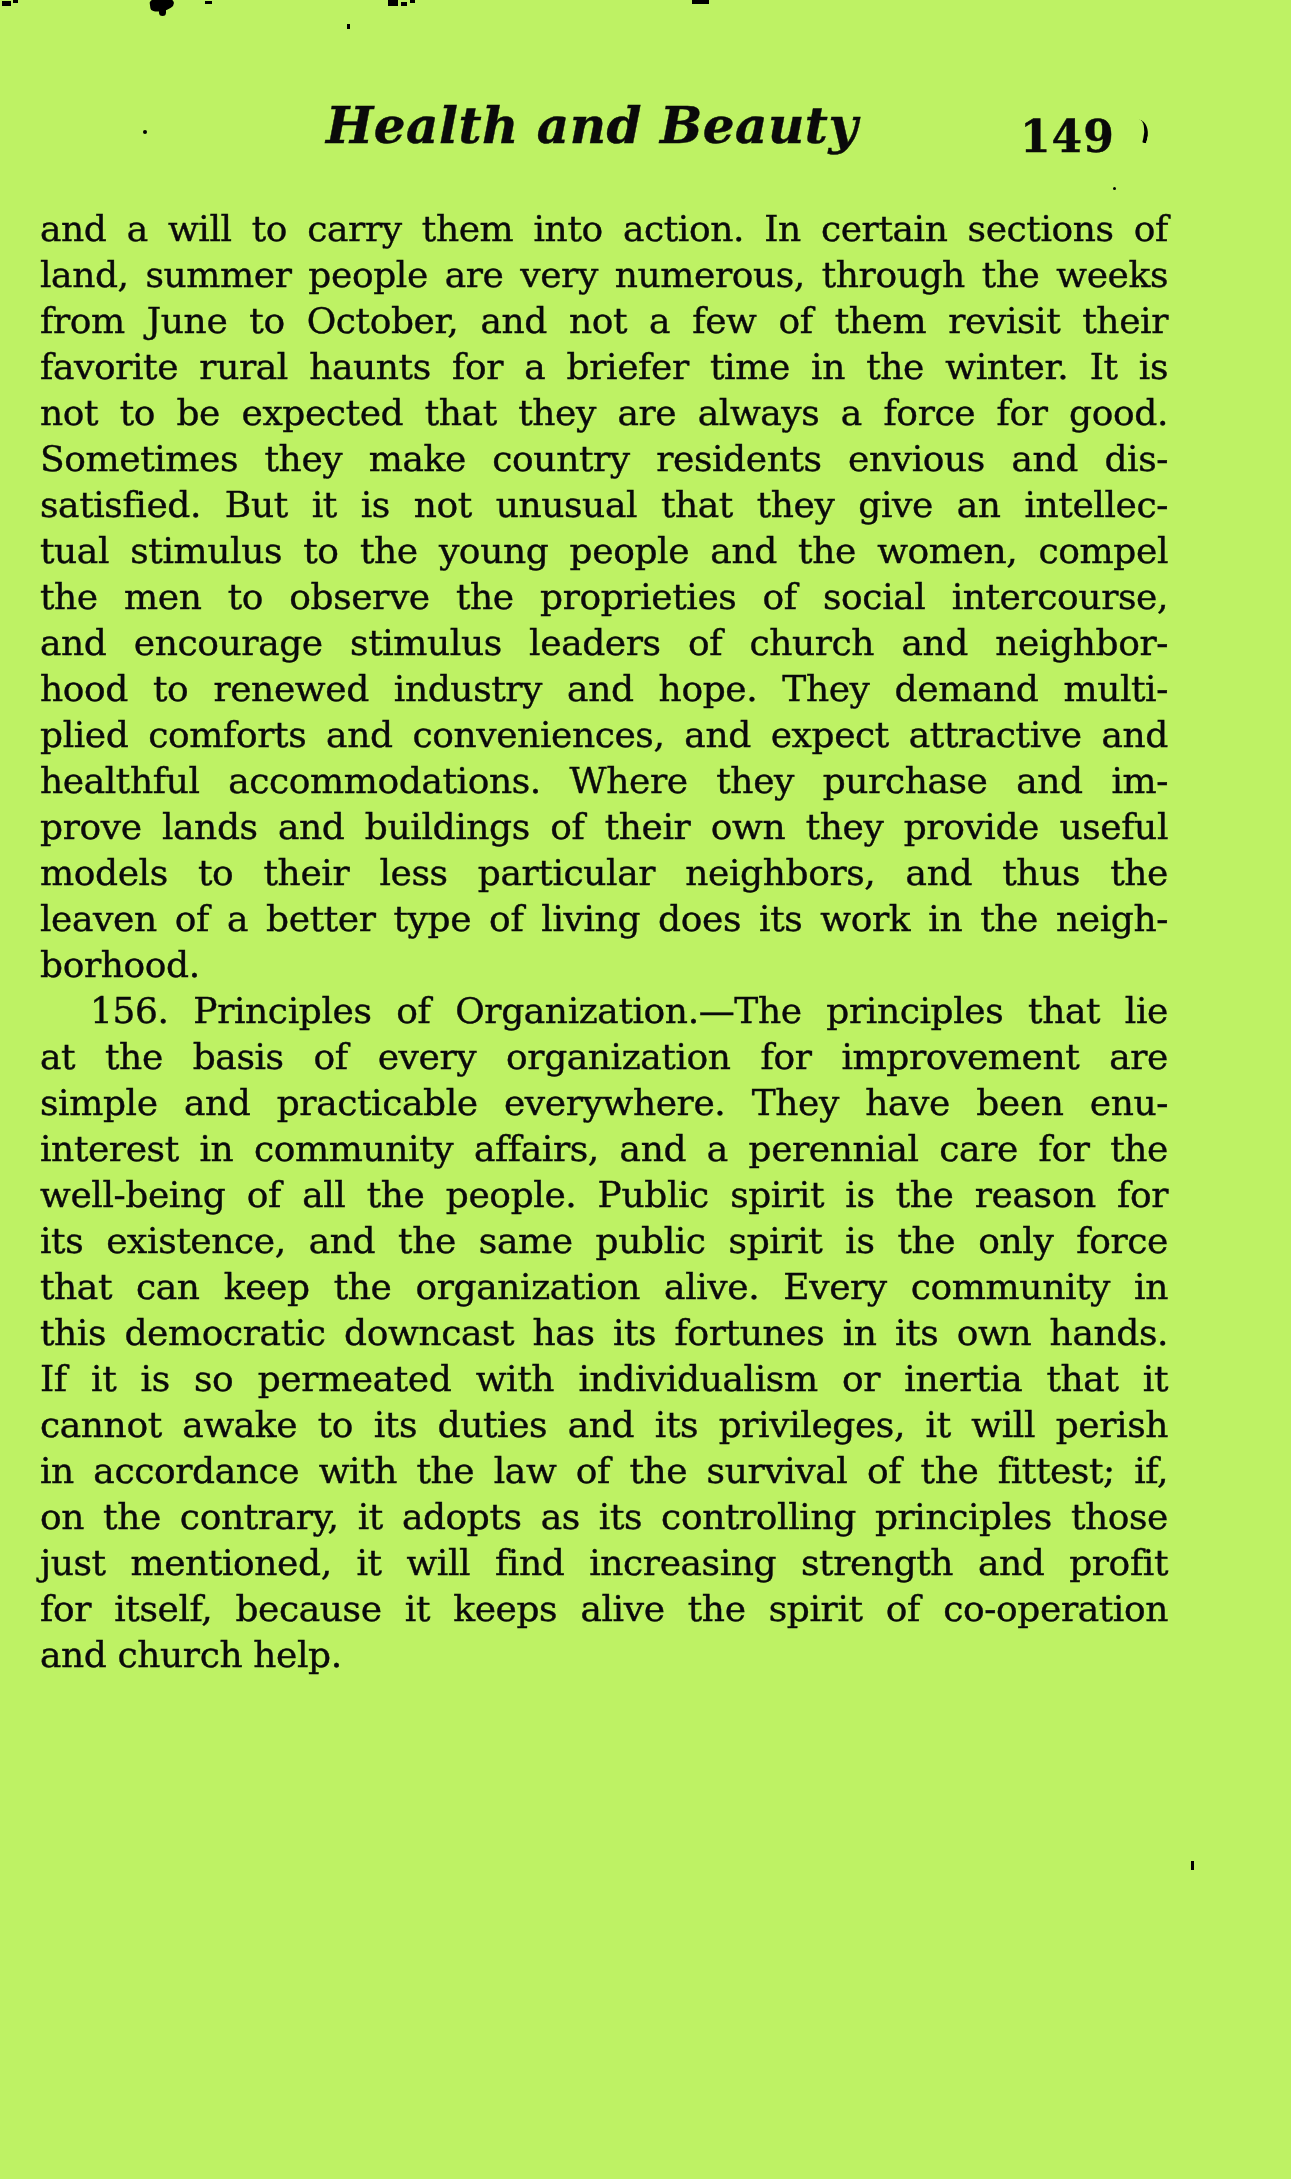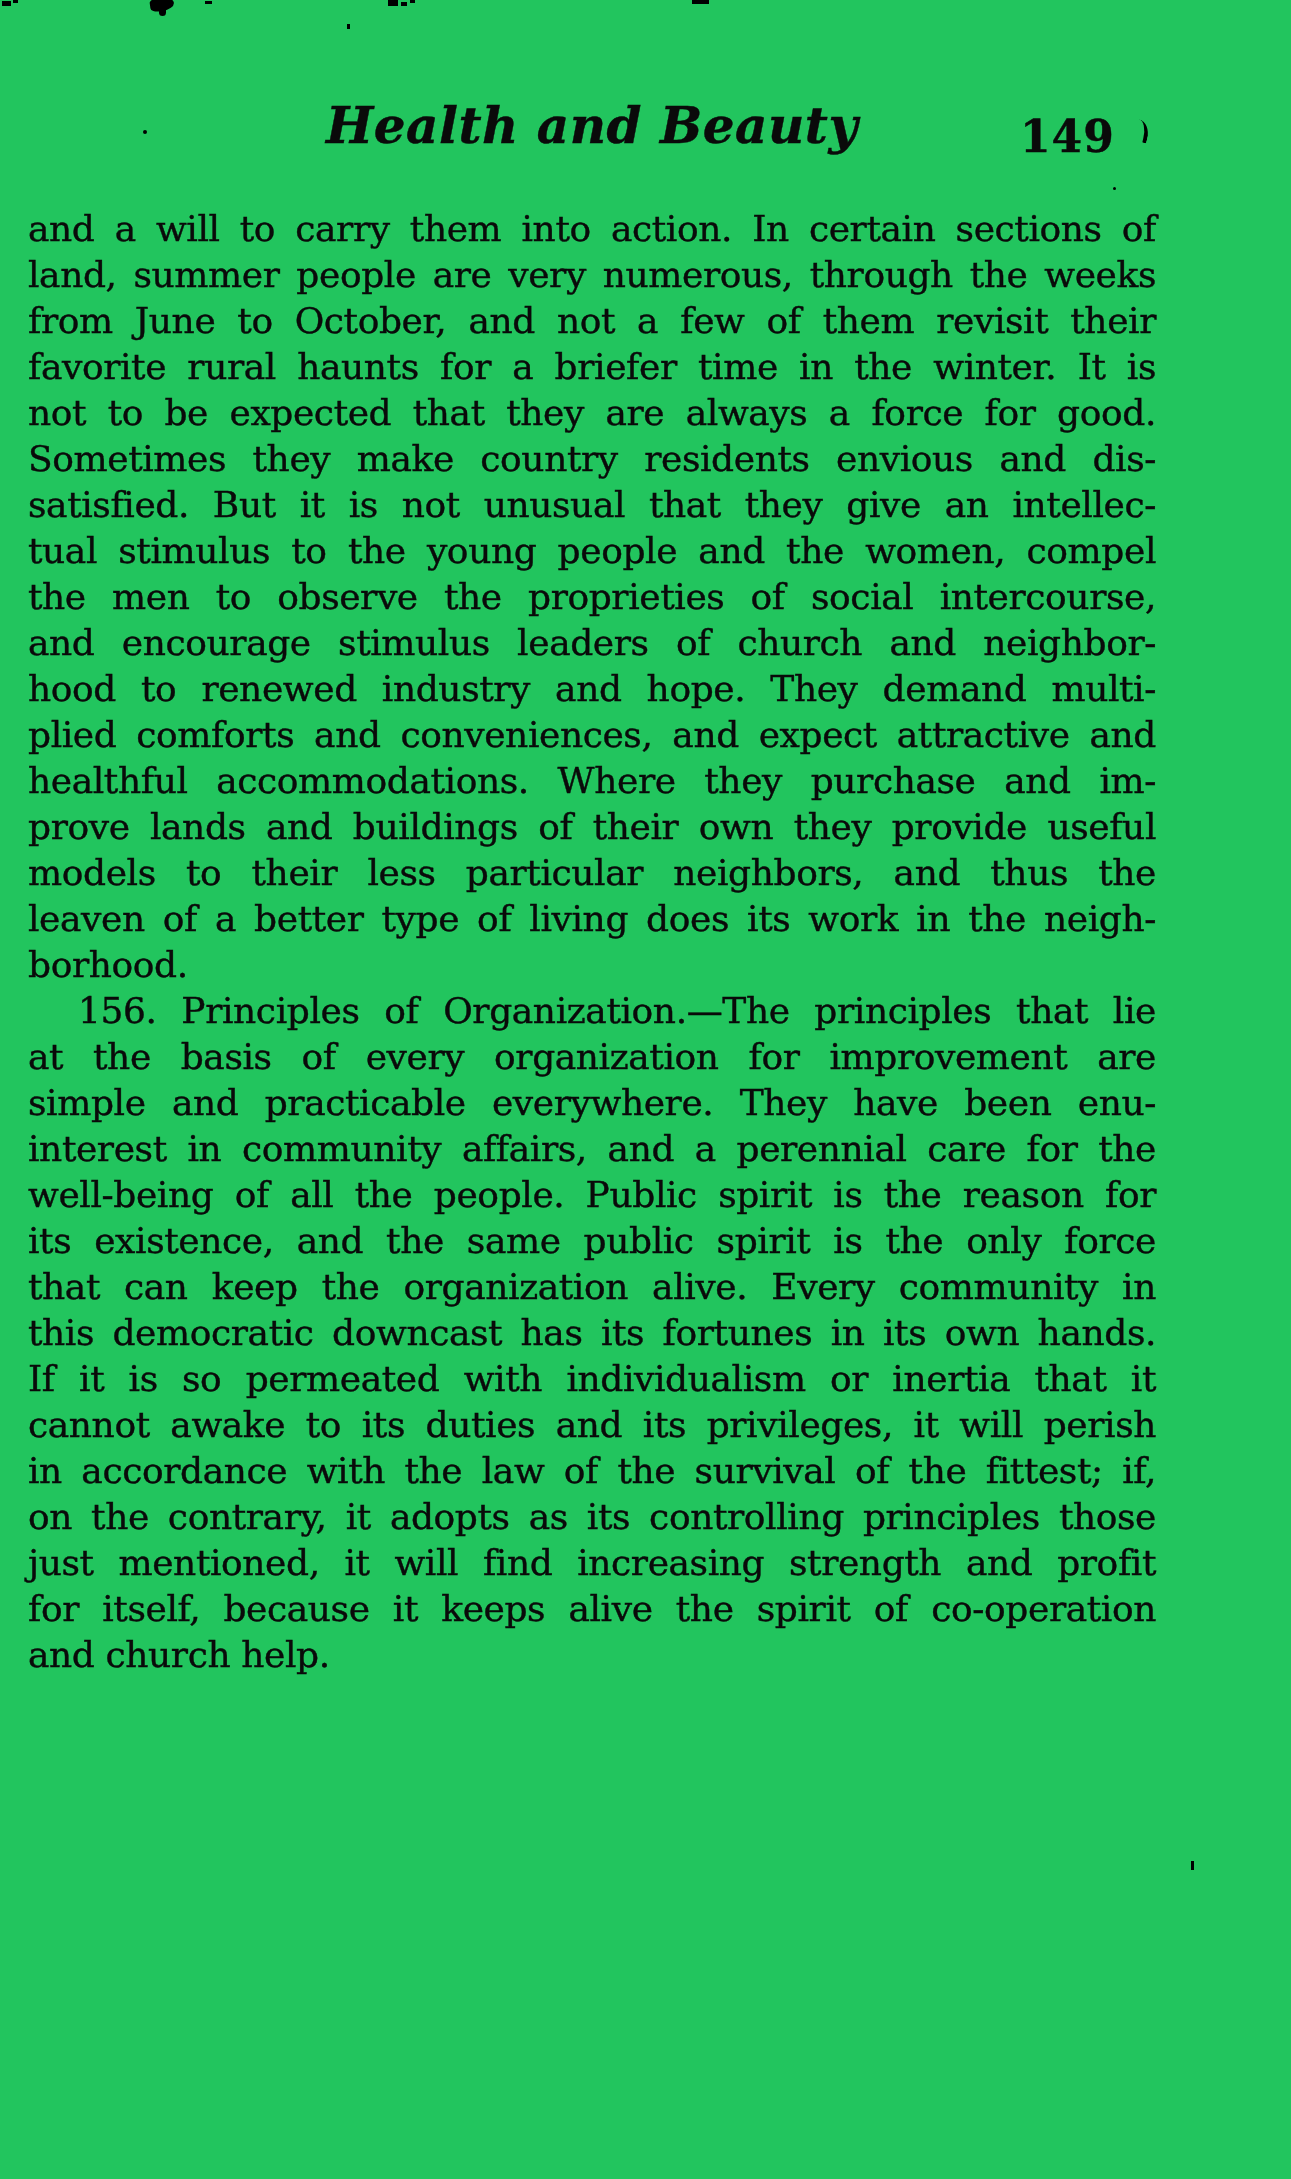--- a/index.html
+++ b/index.html
@@ -11,21 +11,21 @@
     width: 1291px;
     height: 2179px;
     font-family: "DejaVu Serif", "Liberation Serif", serif;
     color: #0a0a0a;
     overflow: hidden;
   }
   .page {
     position: relative;
     width: 1291px;
     height: 2179px;
-    background: #22c55e;
+    background: #bef264;
     -webkit-text-stroke: 0.4px #0a0a0a;
   }
   
   .running-head-title {
     position: absolute;
     top: 100px;
     left: 28px;
     width: 1128px;
     text-align: center;
     font-size: 50px;
@@ -43,21 +43,21 @@
     text-align: left;
     font-size: 44px;
     line-height: 46px;
     font-weight: 700;
     letter-spacing: 1px;
   }
   
   .body-text {
     position: absolute;
     top: 206px;
-    left: 28px;
+    left: 40px;
     width: 1128px;
     font-size: 36px;
     line-height: 46px;
     letter-spacing: -0.4px;
   }
   .paragraph { margin: 0; }
   .line {
     text-align: justify;
     text-align-last: justify;
     height: 46px;

